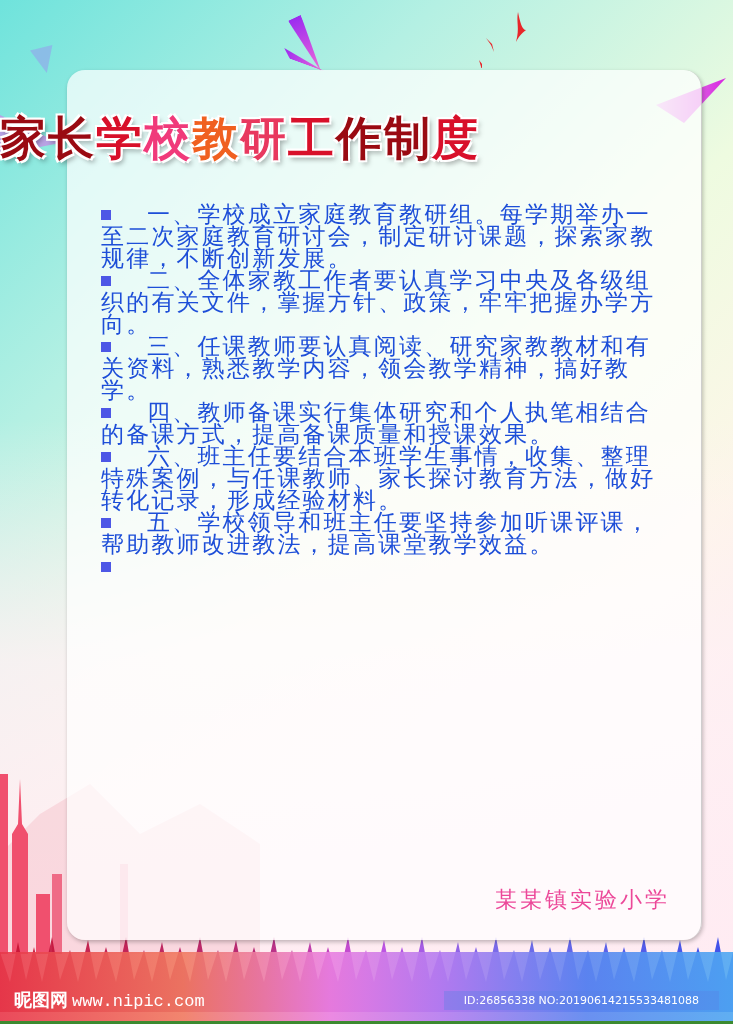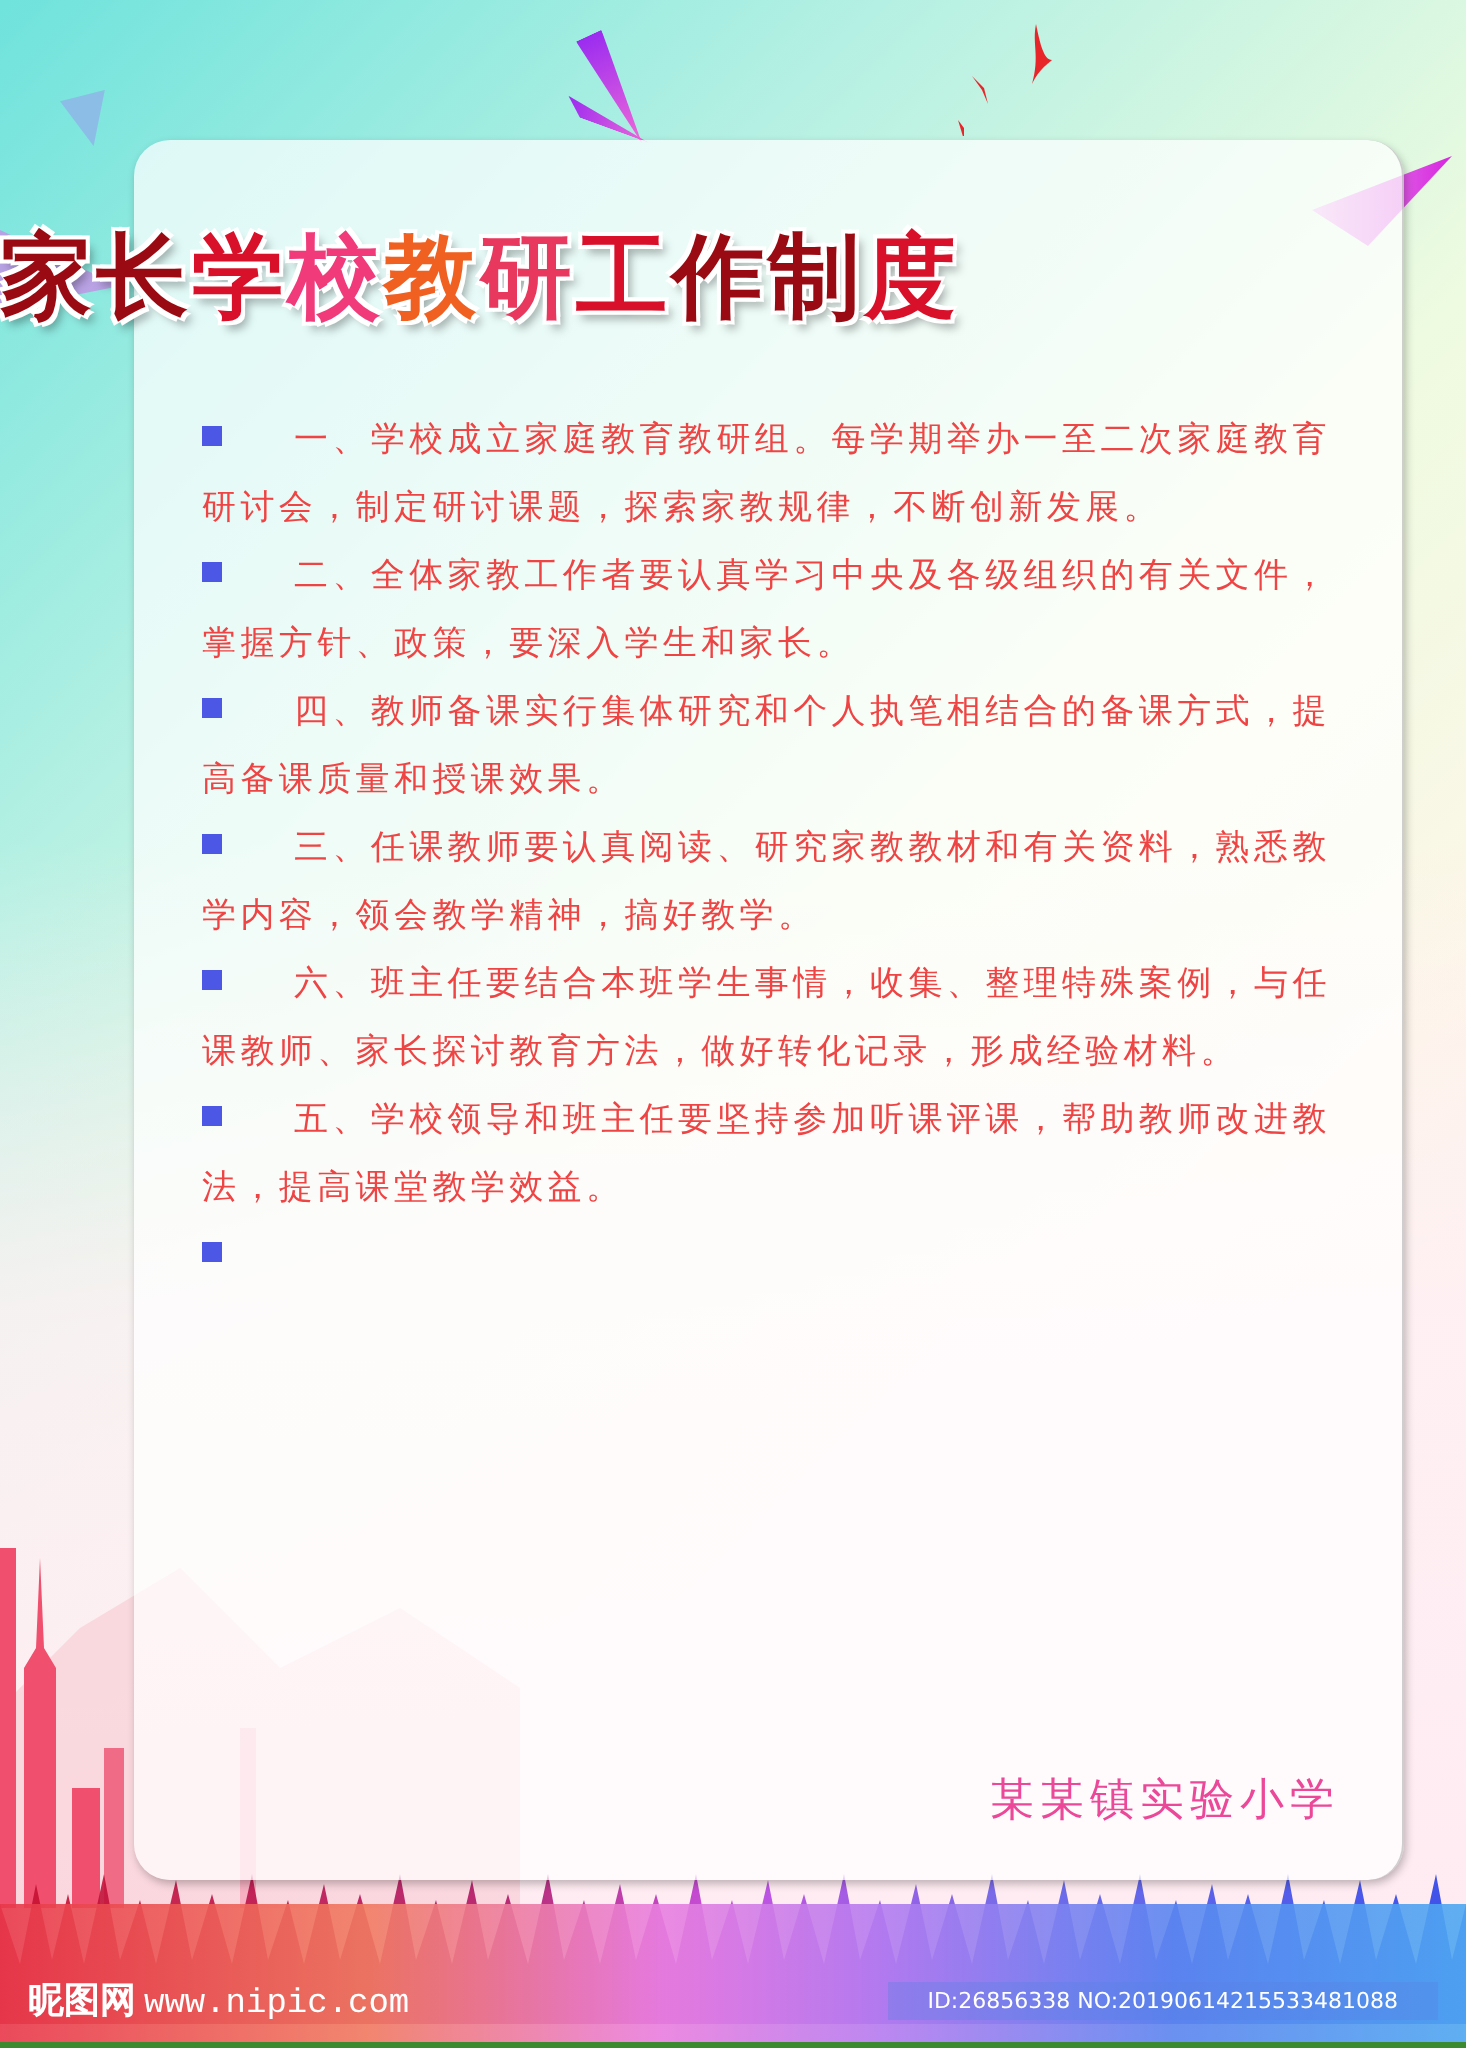--- a/index.html
+++ b/index.html
@@ -31,21 +31,21 @@
     color:#d4101f;
     text-shadow: 2px 2px 0 #fff, -2px -2px 0 #fff, 2px -2px 0 #fff, -2px 2px 0 #fff, 3px 4px 5px rgba(0,0,0,0.35);
   }
   .title span.c1 { color:#9a0a12; }
   .title span.c2 { color:#d8102a; }
   .title span.c3 { color:#f03a7a; }
   .title span.c4 { color:#f06020; }
   .title span.c5 { color:#e8385e; }
   .body {
     position:absolute; left:101px; top:203px; width:575px;
-    font-size:17px; line-height:34px; color:#ef4444; letter-spacing:2.2px;
+    font-size:23px; line-height:22px; color:#1d4ed8; letter-spacing:2.2px;
   }
   .item { margin:0; text-indent:0; }
   .bullet {
     display:inline-block; width:10px; height:10px; background:#4d57e6;
     margin-right:36px; vertical-align:2px;
   }
   .sign {
     position:absolute; right:63px; top:885px; font-size:22px; letter-spacing:3px; color:#ec4899;
   }
   .skyline {
@@ -110,23 +110,23 @@
 
 <div class="footer-band"></div>
 <div class="footer-green"></div>
 
 <div class="panel"></div>
 
 <div class="title"><span class="c1">家</span><span class="c1">长</span><span class="c2">学</span><span class="c3">校</span><span class="c4">教</span><span class="c5">研</span><span class="c2">工</span><span class="c1">作</span><span class="c1">制</span><span class="c2">度</span></div>
 
 <div class="body">
   <p class="item"><span class="bullet"></span><span>一、学校成立家庭教育教研组。每学期举办一至二次家庭教育研讨会，制定研讨课题，探索家教规律，不断创新发展。</span></p>
-  <p class="item"><span class="bullet"></span><span>二、全体家教工作者要认真学习中央及各级组织的有关文件，掌握方针、政策，要深入学生和家长。</span></p>
+  <p class="item"><span class="bullet"></span><span>二、全体家教工作者要认真学习中央及各级组织的有关文件，掌握方针、政策，牢牢把握办学方向。</span></p>
+  <p class="item"><span class="bullet"></span><span>三、任课教师要认真阅读、研究家教教材和有关资料，熟悉教学内容，领会教学精神，搞好教学。</span></p>
   <p class="item"><span class="bullet"></span><span>四、教师备课实行集体研究和个人执笔相结合的备课方式，提高备课质量和授课效果。</span></p>
-  <p class="item"><span class="bullet"></span><span>三、任课教师要认真阅读、研究家教教材和有关资料，熟悉教学内容，领会教学精神，搞好教学。</span></p>
   <p class="item"><span class="bullet"></span><span>六、班主任要结合本班学生事情，收集、整理特殊案例，与任课教师、家长探讨教育方法，做好转化记录，形成经验材料。</span></p>
   <p class="item"><span class="bullet"></span><span>五、学校领导和班主任要坚持参加听课评课，帮助教师改进教法，提高课堂教学效益。</span></p>
   <p class="item"><span class="bullet"></span></p>
 </div>
 
 <div class="sign">某某镇实验小学</div>
 
 <div class="wm-left">
   <span>昵图网</span><span class="url">www.nipic.com</span>
 </div>

